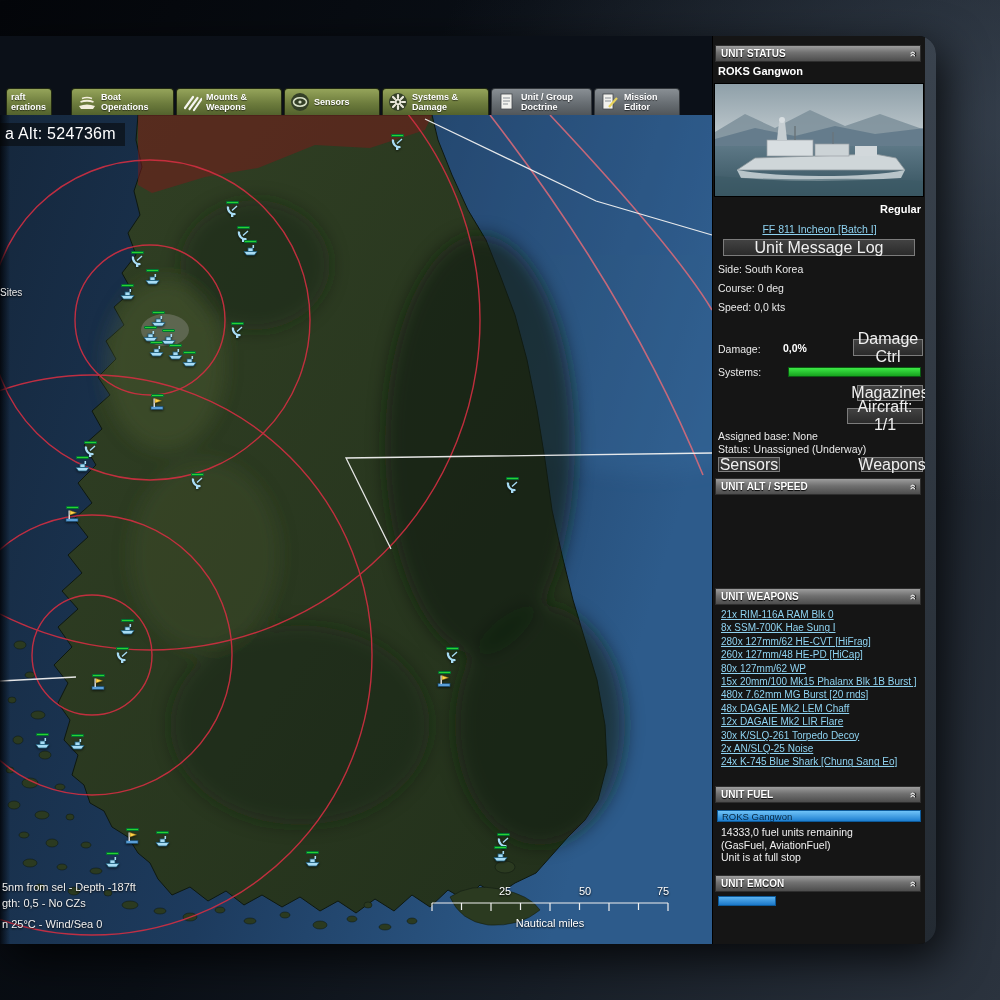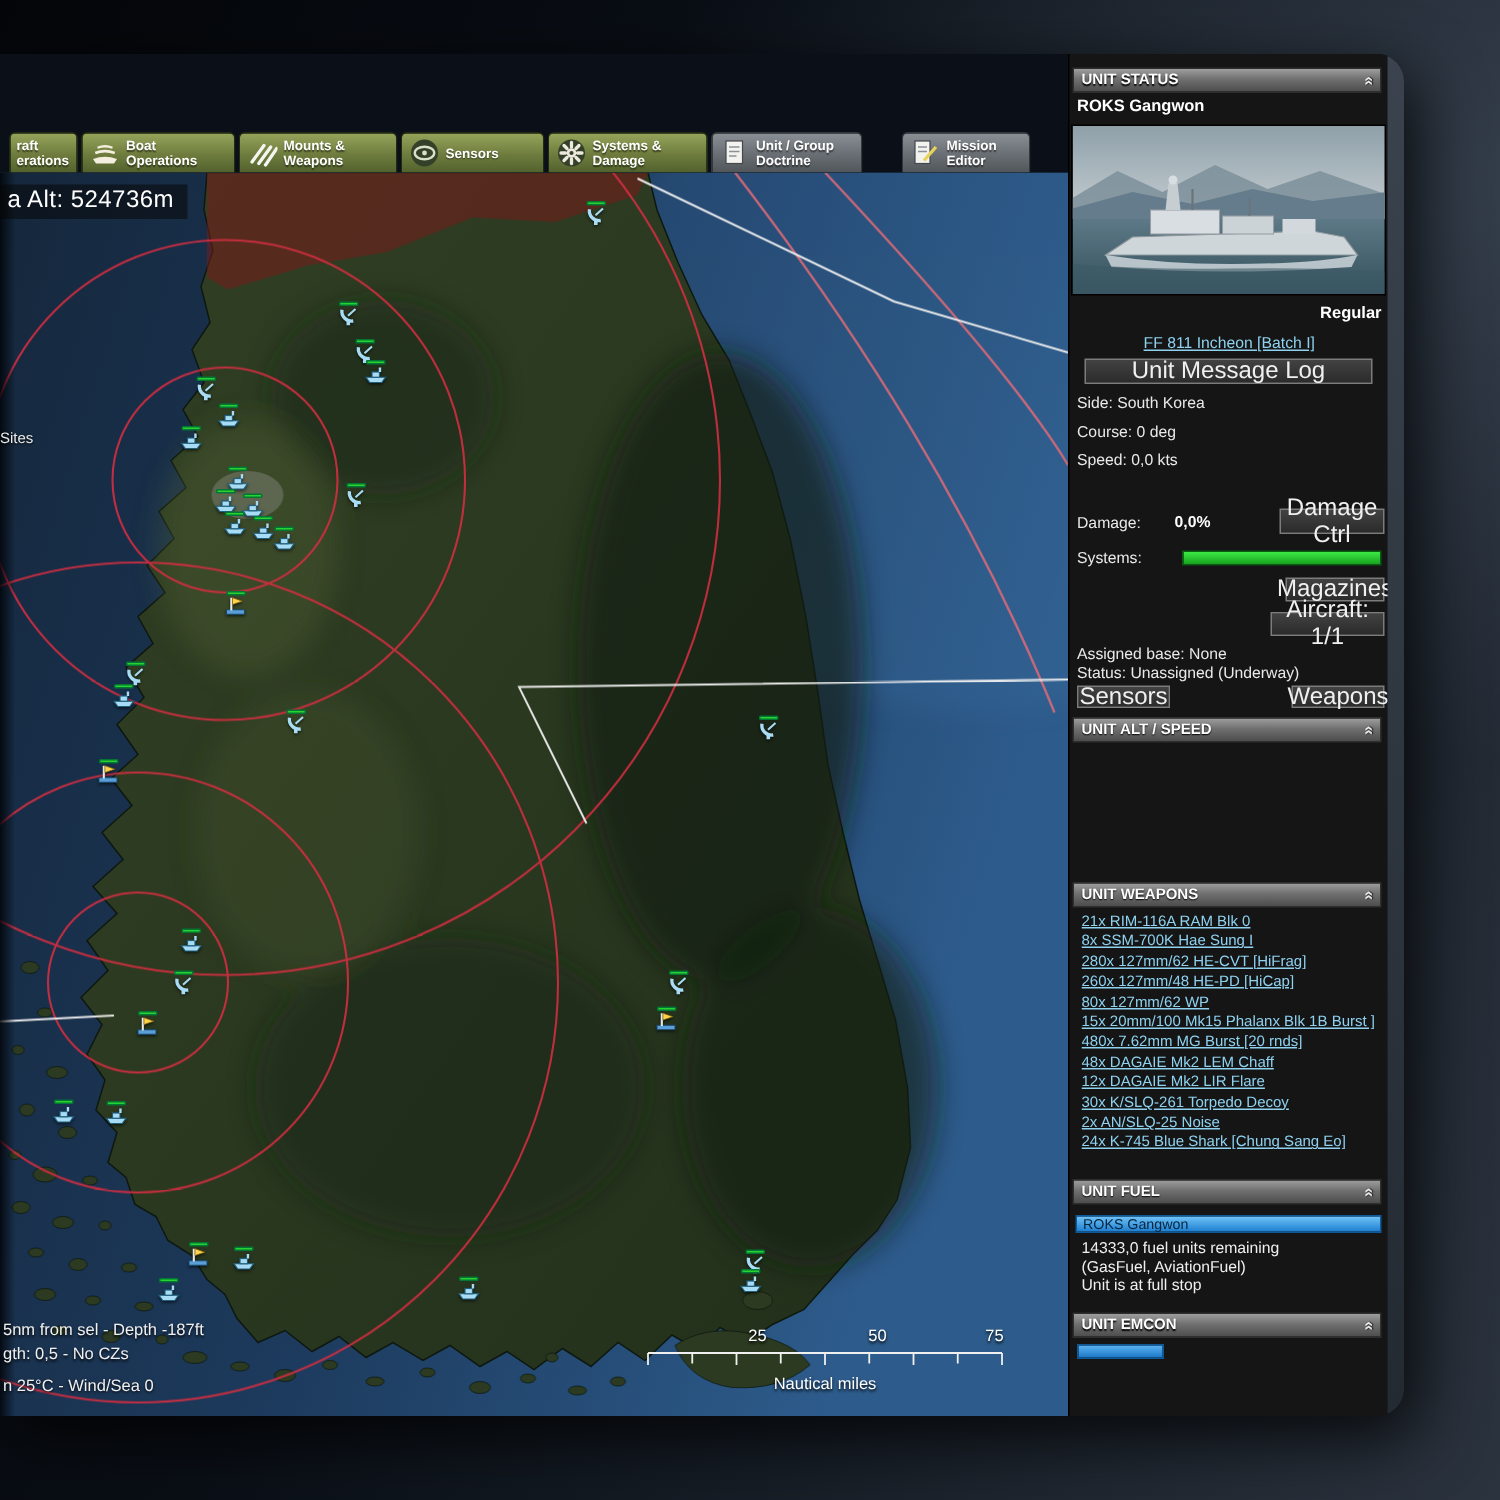--- a/index.html
+++ b/index.html
@@ -97,21 +97,21 @@
   <div class="window">
 
     <div class="map-chrome"></div>
     <div class="toolbar">
         <div class="tab green partial" style="width: 46px;">
           <span class="tab-label">
             <span>raft</span>
             <span>erations</span>
           </span>
         </div>
-        <div class="tab green" style="width: 103px;">
+        <div class="tab green" style="width: 103px; margin-left: 17px;">
           <span class="tab-icon">
             <svg viewBox="0 0 20 20">
               <path d="M2 14 Q10 11 18 14 L16 17 H4 Z" fill="#f3eedd"></path>
               <path d="M3.5 10 Q10 7.5 16.5 10" fill="none" stroke="#f3eedd" stroke-width="1.8"></path>
               <path d="M5 6.5 Q10 4.5 15 6.5" fill="none" stroke="#f3eedd" stroke-width="1.5"></path>
             </svg>
           </span>
           <span class="tab-label">
             <span>Boat</span>
             <span>Operations</span>
@@ -176,21 +176,21 @@
                 <line x1="6" y1="9" x2="13" y2="9"></line>
                 <line x1="6" y1="12" x2="11" y2="12"></line>
               </g>
             </svg>
           </span>
           <span class="tab-label">
             <span>Unit / Group</span>
             <span>Doctrine</span>
           </span>
         </div>
-        <div class="tab gray" style="width: 86px; margin-left: 24px;">
+        <div class="tab gray" style="width: 86px;">
           <span class="tab-icon">
             <svg viewBox="0 0 20 20">
               <rect x="3" y="2" width="10" height="15" fill="#f2f2ee" stroke="#44484c" stroke-width="0.8"></rect>
               <g stroke="#8a9096" stroke-width="1">
                 <line x1="5" y1="6" x2="11" y2="6"></line>
                 <line x1="5" y1="9" x2="11" y2="9"></line>
               </g>
               <line x1="9" y1="15" x2="17" y2="6" stroke="#e8d25a" stroke-width="2.2"></line>
             </svg>
           </span>

